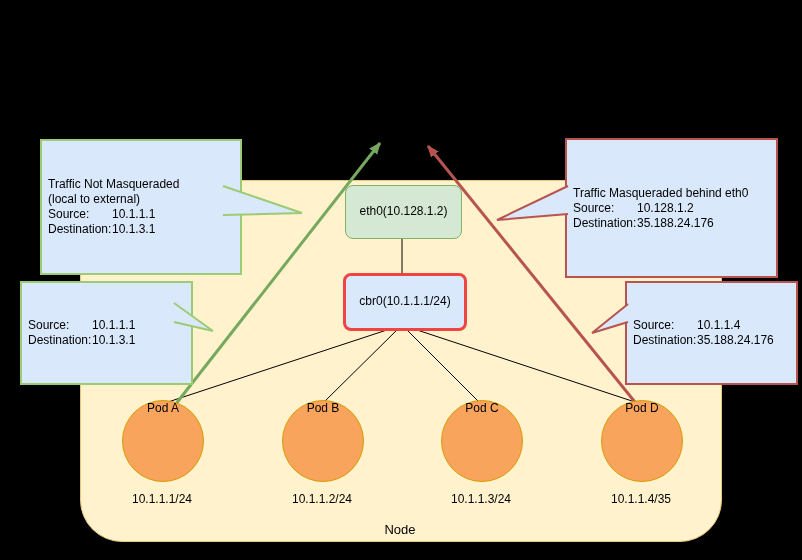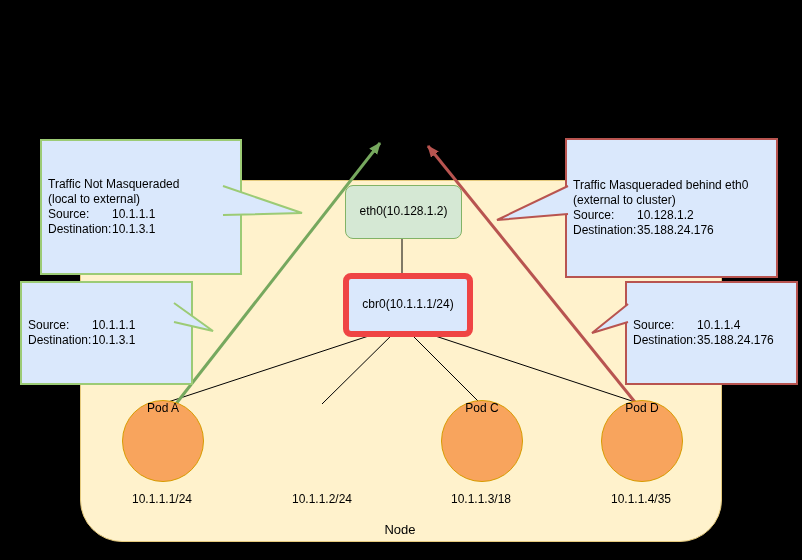--- a/index.html
+++ b/index.html
@@ -13,21 +13,21 @@
   .node-box {
     position: absolute; left: 80px; top: 180px; width: 640px; height: 360px;
     background: #FFF2CC; border: 1px solid #E4C97C; border-radius: 42px;
   }
   .netbox {
     position: absolute; display: flex; flex-direction: row;
     align-items: center; justify-content: center; text-align: center;
     font-size: 12px; line-height: 1.3; border-radius: 8px;
   }
   .eth0 { left: 345px; top: 185px; width: 115px; height: 52px; background: #D5E8D4; border: 1px solid #82B366; }
-  .cbr0 { left: 343px; top: 273px; width: 118px; height: 52px; background: #DAE8FC; border: 6px solid #ef4444; }
+  .cbr0 { left: 343px; top: 273px; width: 118px; height: 52px; background: #DAE8FC; border: 3px solid #ef4444; }
 
   .pod {
     position: absolute; top: 400px; width: 80px; height: 80px; border-radius: 50%;
     background: #F8A45D; border: 1px solid #D79B00;
     display: flex; align-items: flex-start; justify-content: center; font-size: 12px;
   }
   .pod-a { left: 122px; } .pod-b { left: 282px; } .pod-c { left: 441px; } .pod-d { left: 601px; }
 
   .pod-ip { position: absolute; top: 492px; width: 120px; text-align: center; font-size: 12px; }
   .ip-a { left: 102px; } .ip-b { left: 262px; } .ip-c { left: 421px; } .ip-d { left: 581px; }
@@ -79,30 +79,33 @@
   </div>
 
   <div class="netbox cbr0">
     <div>cbr0</div>
     <div>(10.1.1.1/24)</div>
   </div>
 
   <div class="pod pod-a">
     <span>Pod A</span>
   </div>
+  <div class="pod pod-b">
+    <span>Pod B</span>
+  </div>
   <div class="pod pod-d">
     <span>Pod D</span>
   </div>
   <div class="pod pod-c">
     <span>Pod C</span>
   </div>
 
   <div class="pod-ip ip-a">10.1.1.1/24</div>
   <div class="pod-ip ip-b">10.1.1.2/24</div>
-  <div class="pod-ip ip-c">10.1.1.3/18</div>
+  <div class="pod-ip ip-c">10.1.1.3/24</div>
   <div class="pod-ip ip-d">10.1.1.4/35</div>
 
   <div class="node-label">Node</div>
 
   <div class="callout green c-topleft">
     <div class="nowrap">Traffic Not Masqueraded</div>
     <div class="nowrap">(local to external)</div>
     <div class="kv">
       <span class="k">Source:</span>
       <span>10.1.1.1</span>
@@ -119,21 +122,20 @@
       <span>10.1.1.1</span>
     </div>
     <div class="kv">
       <span class="k">Destination:</span>
       <span>10.1.3.1</span>
     </div>
   </div>
 
   <div class="callout red c-topright">
     <div class="nowrap">Traffic Masqueraded behind eth0</div>
-    <div class="nowrap">(external to cluster)</div>
     <div class="kv">
       <span class="k">Source:</span>
       <span>10.128.1.2</span>
     </div>
     <div class="kv">
       <span class="k">Destination:</span>
       <span>35.188.24.176</span>
     </div>
   </div>
 

